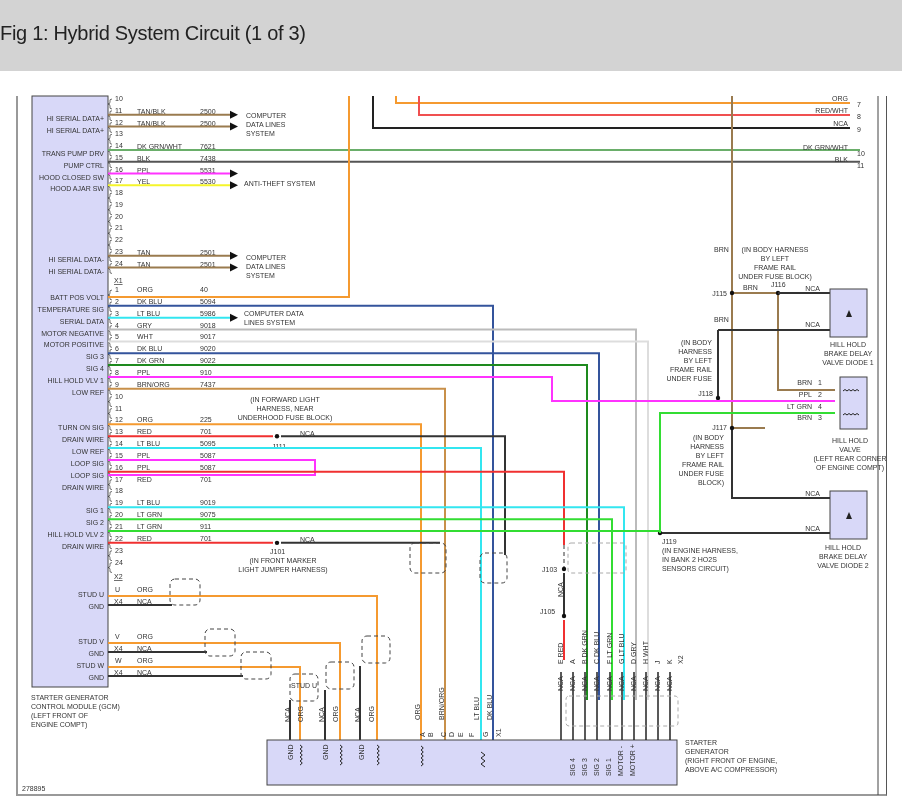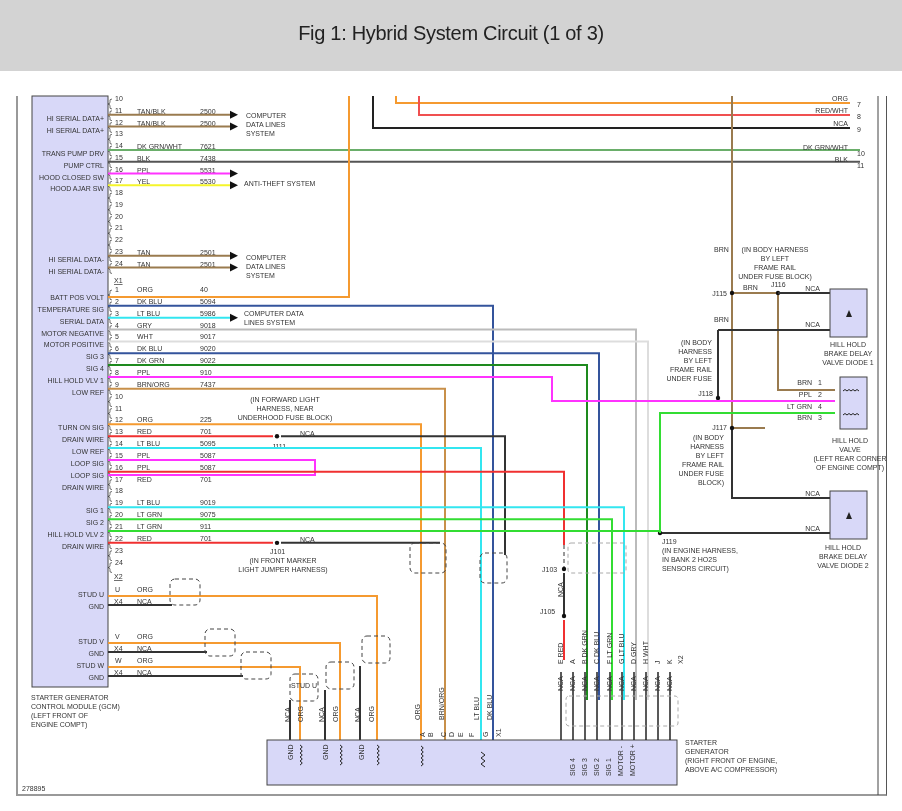--- a/index.html
+++ b/index.html
@@ -1,18 +1,18 @@
 <!DOCTYPE html>
 <html><head>
 <meta charset="utf-8">
 <style>
   html, body { margin: 0; padding: 0; background: #ffffff; }
   body { width: 902px; height: 811px; position: relative; overflow: hidden; font-family: "Liberation Sans", sans-serif; }
   .header { position: absolute; left: 0; top: 0; width: 902px; height: 71px; background: #d3d3d3; }
-  .header-title { position: absolute; left: 0; width: 902px; top: 22px; text-align: center; font-family: "Liberation Sans", sans-serif; font-size: 20px; color: #222; letter-spacing: -0.3px; }
+  .header-title { position: absolute; left: 0; width: 902px; top: 22px; font-family: "Liberation Sans", sans-serif; font-size: 20px; color: #222; letter-spacing: -0.3px; }
   .frame { position: absolute; left: 16px; top: 96px; width: 871px; height: 700px; border-left: 2px solid #999; border-right: 1px solid #555; border-bottom: 2px solid #999; box-sizing: border-box; }
   svg { position: absolute; left: 0; top: 0; }
   svg text { font-family: "Liberation Sans", sans-serif; font-size: 7px; fill: #333; }
 </style>
 </head>
 <body>
 
 <div class="header">
   <div class="header-title">Fig 1: Hybrid System Circuit (1 of 3)</div>
 </div>

